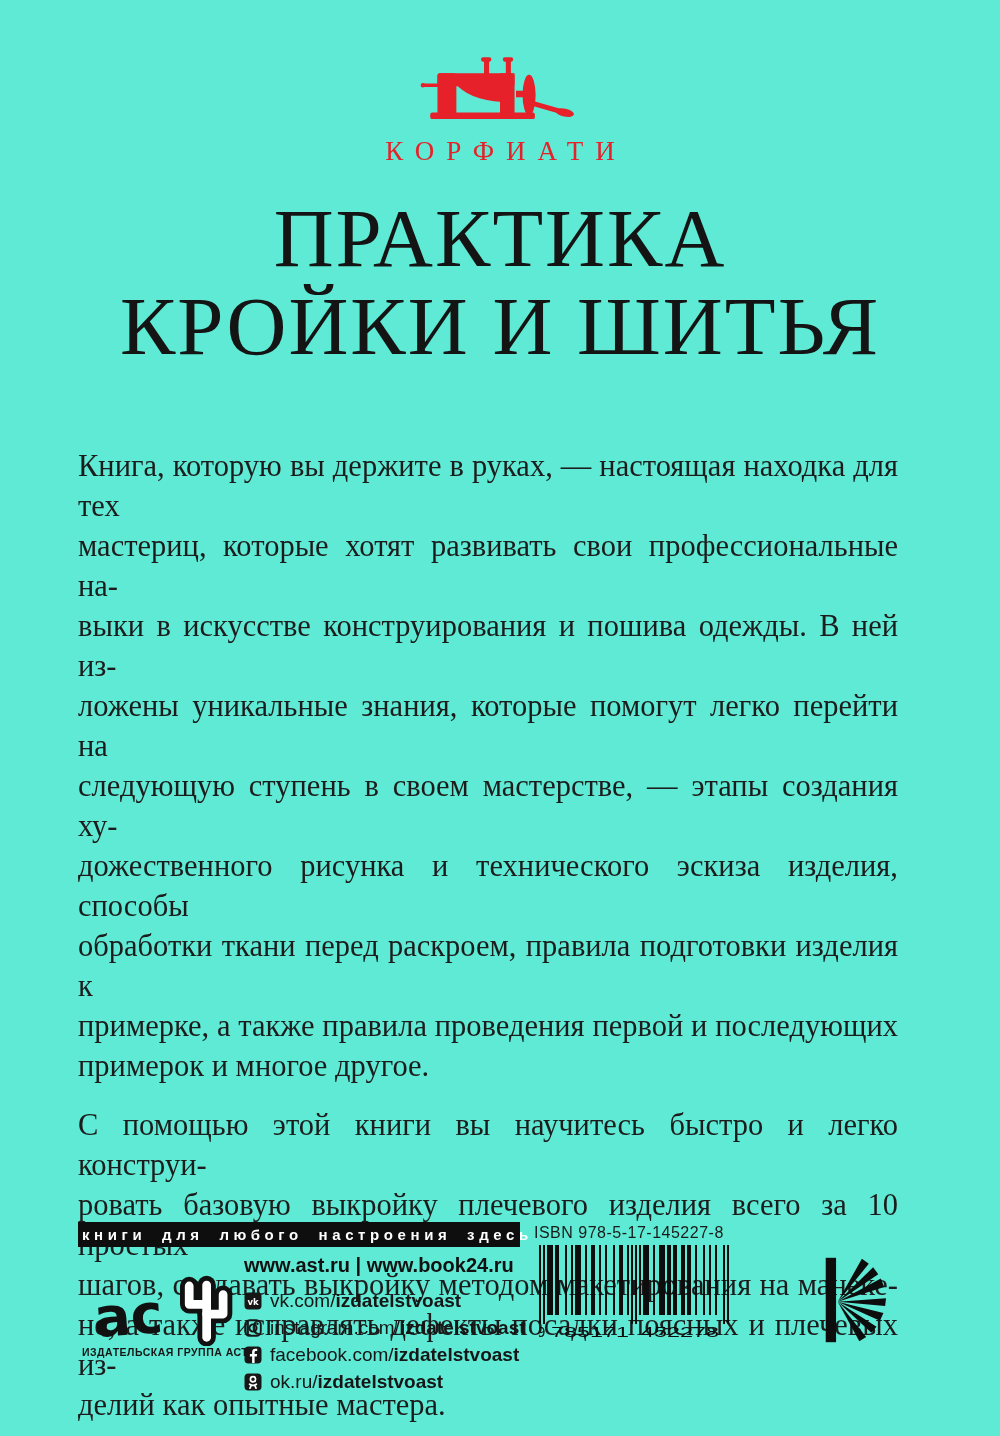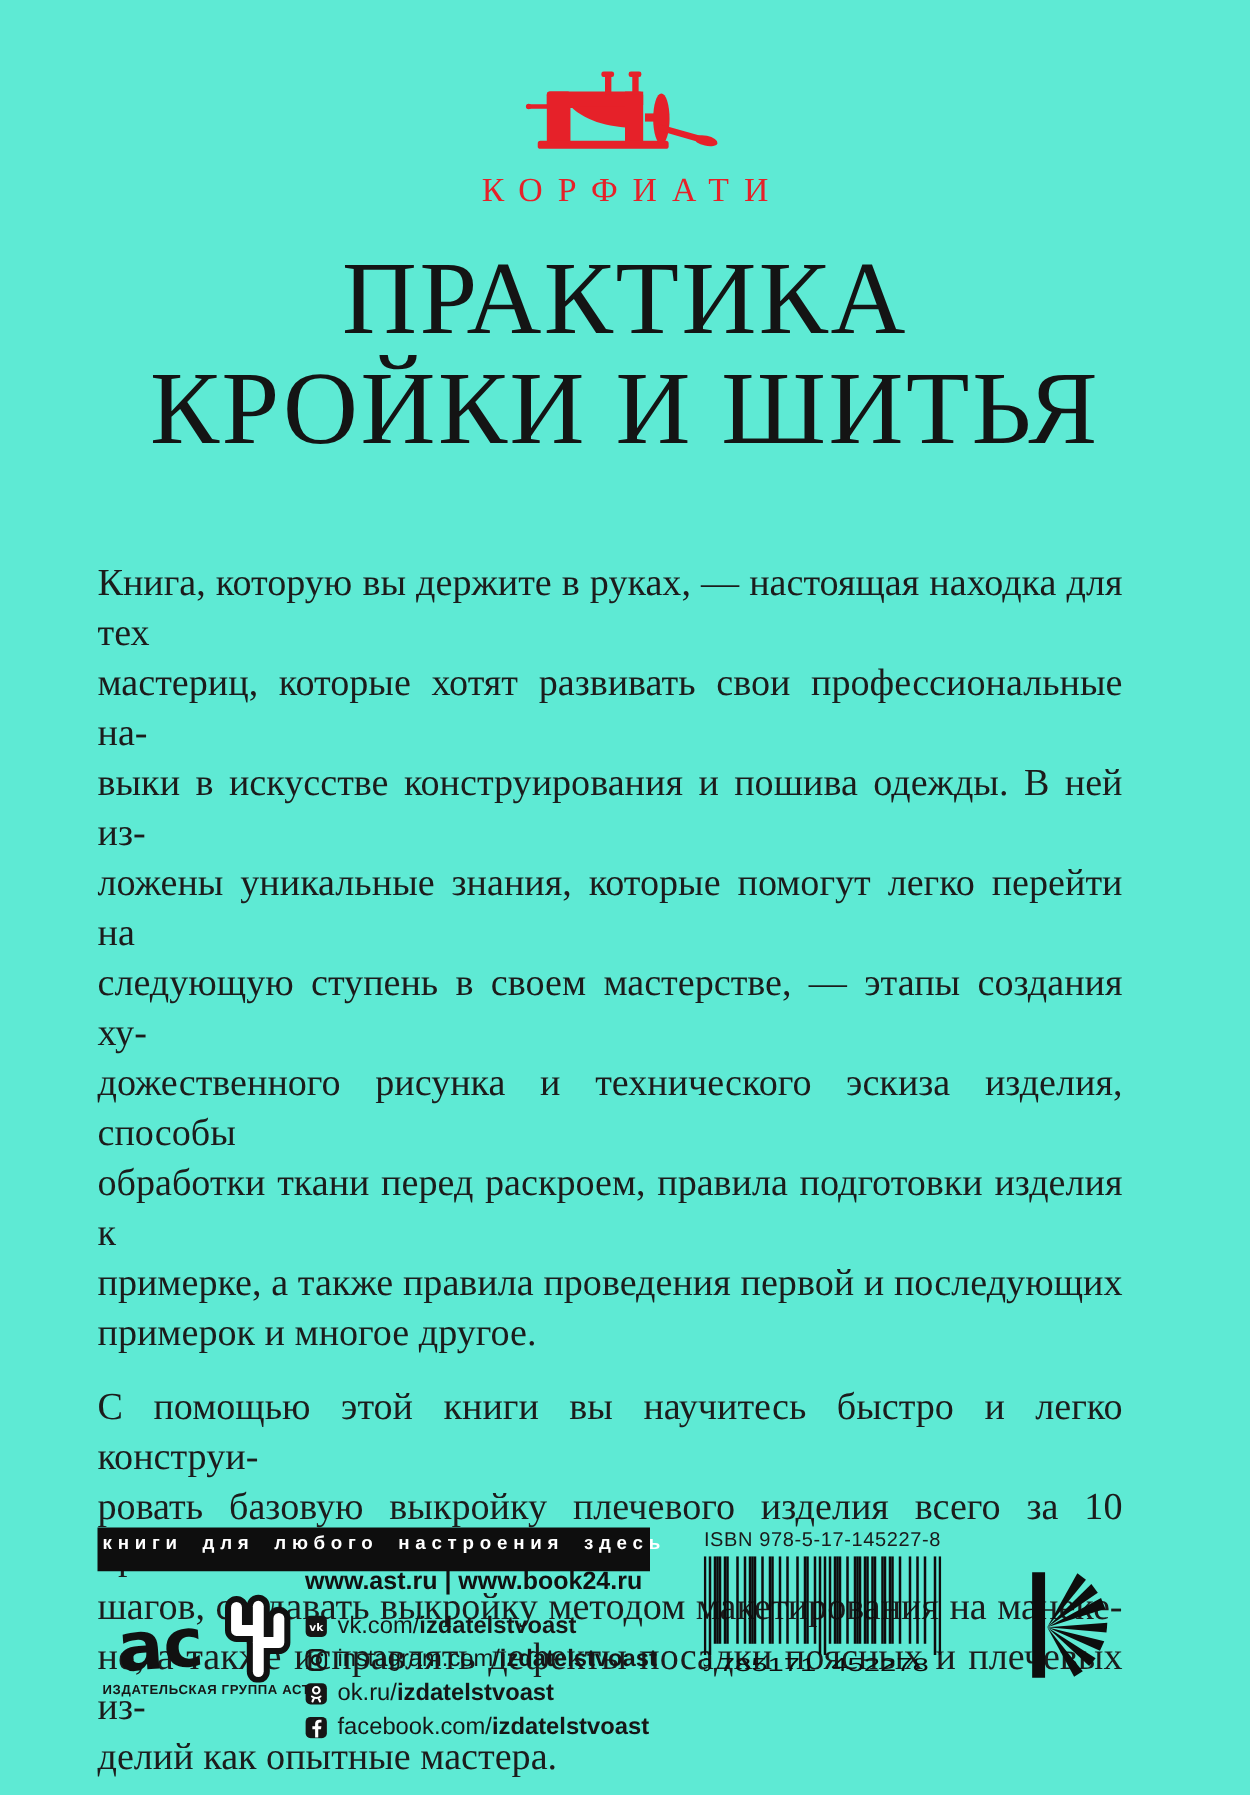--- a/index.html
+++ b/index.html
@@ -30,34 +30,34 @@
   .body-text { position:absolute; top:446px; left:78px; width:820px; font-size:30.5px; }
   .para { margin:0 0 19px 0; }
   .tline { text-align:justify; text-align-last:justify; line-height:40px; }
   .tline.last { text-align-last:left; }
   
   .footer {
     position:absolute; top:1222px; left:0; width:1000px; height:160px;
     font-family:"Liberation Sans", sans-serif; color:#161616;
   }
   .banner {
-    position:absolute; left:78px; top:0; width:442px; height:35px;
+    position:absolute; left:78px; top:0; width:442px; height:25px;
     background:#0e0e0e; color:#ffffff; font-size:15px; font-weight:bold;
     letter-spacing:4.6px; word-spacing:7px; text-align:center; line-height:26px;
     padding-left:4px; box-sizing:border-box; white-space:nowrap;
   }
   .publisher { position:absolute; left:82px; top:32px; width:165px; text-align:center; }
   .publisher svg { width:150px; height:92px; display:block; margin:0 auto; }
   .publisher-caption { font-size:10.5px; font-weight:bold; letter-spacing:0.5px; margin-top:0; white-space:nowrap;text-align:right; }
   .links { position:absolute; left:244px; top:32px; }
   .websites { font-size:20px; font-weight:bold; margin:0 0 13px 0; color:#111; }
   .social-row { display:flex; align-items:center; margin-bottom:5px; font-size:19px; }
   .social-row .sicon { width:18px; height:18px; margin-right:8px; flex:0 0 auto; }
   .social-row b { font-weight:bold; }
-  .isbn-block { position:absolute; left:558px; top:2px; width:200px; text-align:center; }
+  .isbn-block { position:absolute; left:534px; top:2px; width:200px; }
   .isbn-label { font-size:16px; color:#1a1a1a; margin-bottom:3px; letter-spacing:0.5px; }
   .barcode-wrap { position:relative; width:190px; margin:0 auto; }
   .k-logo { position:absolute; left:824px; top:30px; }
   .k-logo svg { width:62px; height:96px; }
 </style>
 </head>
 <body>
 
 <div class="page" style="--brand: #e62129; --hl: #d5383f;">
 
@@ -150,32 +150,32 @@
           <rect x="1.2" y="1.2" width="15.6" height="15.6" rx="4.5" fill="none" stroke="#161616" stroke-width="1.9"></rect>
           <circle cx="9" cy="9" r="3.6" fill="none" stroke="#161616" stroke-width="1.9"></circle>
           <circle cx="13.4" cy="4.7" r="1.2" fill="#161616"></circle>
         </svg>
         <span><span>instagram.com/</span><b>izdatelstvoast</b></span>
       </div>
 
       <div class="social-row">
         <svg class="sicon" viewBox="0 0 18 18" aria-hidden="true">
           <rect x="0.5" y="0.5" width="17" height="17" rx="4" fill="#161616"></rect>
+          <path d="M10.6 17 L10.6 10.4 L12.8 10.4 L13.1 7.9 L10.6 7.9 L10.6 6.3 C10.6 5.6 10.9 5 12 5 L13.2 5 L13.2 2.8 C13 2.8 12.2 2.7 11.3 2.7 C9.4 2.7 8.1 3.9 8.1 6 L8.1 7.9 L5.9 7.9 L5.9 10.4 L8.1 10.4 L8.1 17 Z" fill="#fff"></path>
+        </svg>
+        <span><span>facebook.com/</span><b>izdatelstvoast</b></span>
+      </div>
+
+      <div class="social-row">
+        <svg class="sicon" viewBox="0 0 18 18" aria-hidden="true">
+          <rect x="0.5" y="0.5" width="17" height="17" rx="4" fill="#161616"></rect>
           <circle cx="9" cy="6.2" r="2.6" fill="none" stroke="#fff" stroke-width="1.7"></circle>
           <path d="M5.6 11.2 C7.5 12.6 10.5 12.6 12.4 11.2 M7.2 12.4 L6 15.2 M10.8 12.4 L12 15.2" fill="none" stroke="#fff" stroke-width="1.7" stroke-linecap="round"></path>
         </svg>
         <span><span>ok.ru/</span><b>izdatelstvoast</b></span>
-      </div>
-
-      <div class="social-row">
-        <svg class="sicon" viewBox="0 0 18 18" aria-hidden="true">
-          <rect x="0.5" y="0.5" width="17" height="17" rx="4" fill="#161616"></rect>
-          <path d="M10.6 17 L10.6 10.4 L12.8 10.4 L13.1 7.9 L10.6 7.9 L10.6 6.3 C10.6 5.6 10.9 5 12 5 L13.2 5 L13.2 2.8 C13 2.8 12.2 2.7 11.3 2.7 C9.4 2.7 8.1 3.9 8.1 6 L8.1 7.9 L5.9 7.9 L5.9 10.4 L8.1 10.4 L8.1 17 Z" fill="#fff"></path>
-        </svg>
-        <span><span>facebook.com/</span><b>izdatelstvoast</b></span>
       </div>
     </div>
 
     <div class="isbn-block">
       <div class="isbn-label">ISBN 978-5-17-145227-8</div>
       <div class="barcode-wrap">
         <svg id="barcode" width="190" height="96" viewBox="0 0 190 96" aria-hidden="true">
             <rect x="0" y="0" width="2" height="79" fill="#0d0d0d"></rect>
             <rect x="4" y="0" width="2" height="79" fill="#0d0d0d"></rect>
             <rect x="8" y="0" width="2" height="70" fill="#0d0d0d"></rect>

